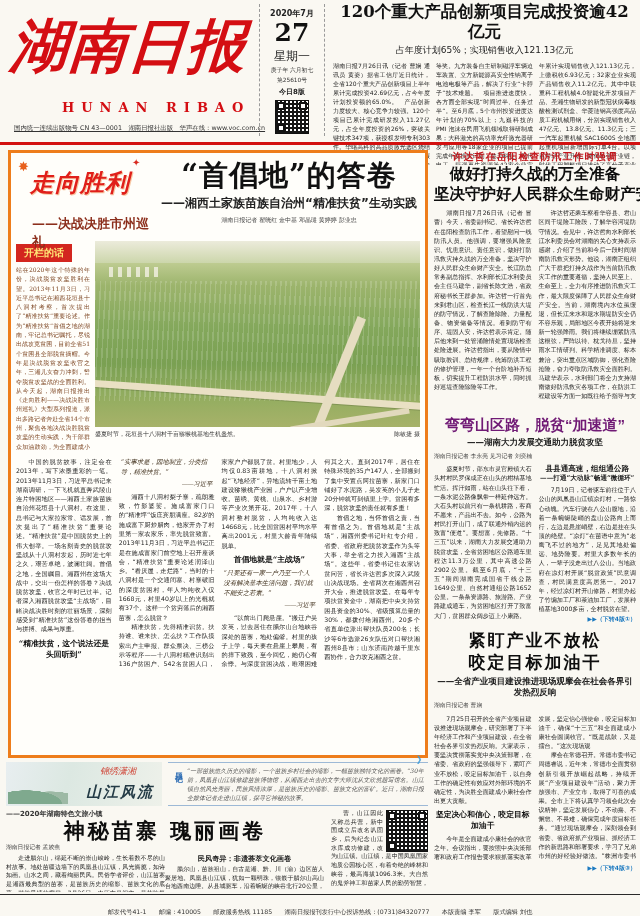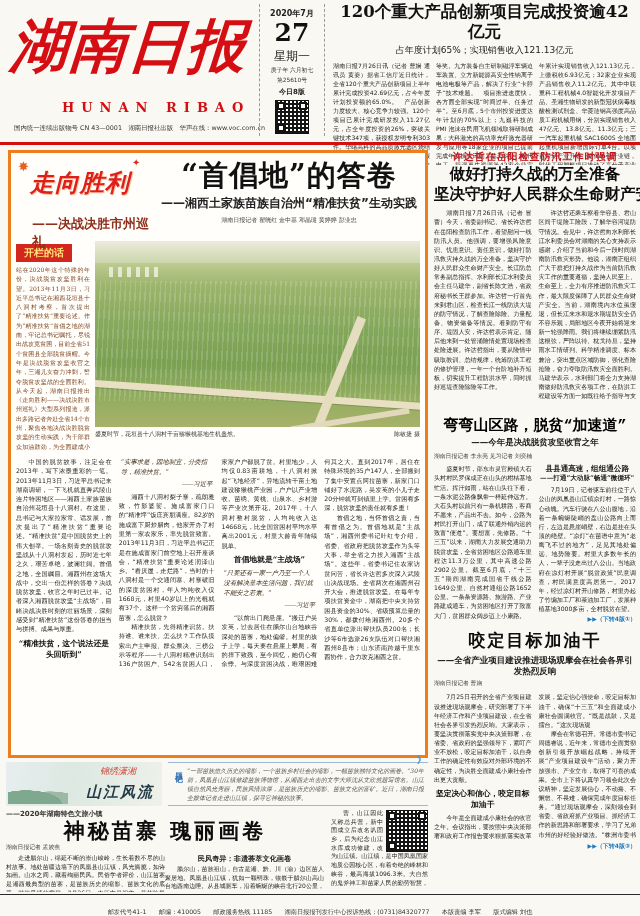--- a/index.html
+++ b/index.html
@@ -4,21 +4,21 @@
 <style>
   * { margin:0; padding:0; box-sizing:border-box; }
   html,body { background:#e9e7e0; }
   body { font-family:"DejaVu Sans", sans-serif; }
   .page { position:relative; width:640px; height:916px; background:#faf8f2; margin:0 auto; overflow:hidden; color:#1c1c1c; }
 
   
   .masthead { position:absolute; top:0; left:0; width:640px; height:141px; }
   .paper-title { position:absolute; left:10px; top:2px; width:248px; font-family:"DejaVu Serif", serif; font-weight:bold; font-style:italic; font-size:58px; line-height:1.55; color:#d40e13; letter-spacing:1px; transform:skewX(-4deg); white-space:nowrap; }
   .paper-latin { position:absolute; left:62px; top:100px; font-family:"DejaVu Serif", serif; font-weight:bold; font-size:13px; color:#d40e13; letter-spacing:7px; }
-  .pub-line { position:absolute; left:14px; top:124px; width:300px; font-size:6.4px; color:#333; white-space:nowrap; }
+  .pub-line { position:absolute; left:14px; top:124px; width:300px; font-size:6.4px; color:#333; white-space:nowrap;text-decoration:underline; }
   .datebox { position:absolute; left:259px; top:4px; width:66px; height:132px; border-left:1px dashed #9a9a9a; border-right:1px dashed #9a9a9a; text-align:center; padding-top:4px; }
   .db-month { font-size:8px; font-weight:bold; color:#222; }
   .db-day { font-size:25px; font-weight:bold; font-family:"DejaVu Serif", serif; line-height:1.1; color:#111; }
   .db-weekday { font-size:12px; margin-top:1px; }
   .db-lunar, .db-issue { font-size:5.8px; color:#333; margin-top:1px; }
   .db-pages { font-size:7px; font-weight:bold; margin-top:2px; }
   .qr { position:relative; border:1px solid #111; background-color:#fff; background-image:repeating-linear-gradient(0deg,#151515 0 2px,transparent 2px 4px),repeating-linear-gradient(90deg,#151515 0 2px,transparent 2px 4px); }
   .qr-m { width:34px; height:34px; margin:3px auto 0; }
   .qr-eye { position:absolute; width:8px; height:8px; border:2px solid #111; background:#fff; }
   .qr-eye.tl { top:1px; left:1px; } .qr-eye.tr { top:1px; right:1px; } .qr-eye.bl { bottom:1px; left:1px; }
@@ -61,21 +61,21 @@
   .kai-quote .qa { display:block; text-align:right; margin-top:1px;font-family:Liberation Serif, serif; }
 
   
   .rightcol { position:absolute; left:434px; top:150px; width:202px; height:742px; }
   .artA .kicker { color:#c3161c; font-size:10px; font-weight:bold; text-align:center; letter-spacing:1px; }
   .artA .h1, .artA .h2 { font-family:"DejaVu Serif", serif; font-weight:bold; font-size:15.5px; text-align:center; line-height:1.3; color:#0d0d0d; white-space:nowrap; }
   .body2 { columns:2; column-gap:7px; overflow:hidden; margin-top:4px; }
   .body2 p { font-size:6.1px; line-height:1.5; text-align:justify; text-indent:2em; color:#222; }
   .artA .body2 { height:200px; }
   .artB { margin-top:8px; }
-  .artB .head { font-family:Liberation Mono, monospace; font-weight:bold; font-size:15px; text-align:center; color:#000000; white-space:nowrap; }
+  .artB .head { font-family:Liberation Sans, sans-serif; font-weight:bold; font-size:15px; text-align:center; color:#701a75; white-space:nowrap; }
   .artB .sub { font-size:8.5px; font-weight:bold; text-align:center; margin-top:2px; color:#222; }
   .artB .byline { font-size:5.8px; color:#444; margin-top:3px; }
   .artB .cols { display:flex; gap:7px; margin-top:3px; height:158px; overflow:hidden; }
   .artB .colL, .artB .colR { flex:1; overflow:hidden; }
   .artB p { font-size:6.1px; line-height:1.5; text-align:justify; text-indent:2em; color:#222; }
   .b-cross1 { font-weight:bold; font-size:7.6px; text-align:center; font-family:"DejaVu Serif", serif; }
   .b-cross2 { font-weight:bold; font-size:6.6px; text-align:center; font-family:"DejaVu Serif", serif; margin-bottom:2px; }
   .jump { color:#1b79c0; font-size:6px; text-align:right; margin-top:2px; font-weight:bold; }
   .artC { margin-top:8px; }
   .artC .h1, .artC .h2 { font-family:"DejaVu Serif", serif; font-weight:bold; font-size:17px; text-align:center; line-height:1.25; color:#0d0d0d; letter-spacing:2px; }
@@ -209,36 +209,37 @@
       <div class="h1">做好打持久战的万全准备</div>
       <div class="h2">坚决守护好人民群众生命财产安全</div>
       <div class="body2">
         <p>湖南日报7月26日讯（记者 冒蕾）今天，省委副书记、省长许达哲在岳阳检查防汛工作，看望慰问一线防汛人员。他强调，要增强风险意识、忧患意识、责任意识，做好打防汛救灾持久战的万全准备，坚决守护好人民群众生命财产安全。长江防总常务副总指挥、水利部长江水利委员会主任马建华，副省长陈文浩，省政府秘书长王群参加。许达哲一行首先来到君山区，检查长江一线防洪大堤的防守情况，了解查险除险、力量配备、物资储备等情况。看到防守有序、堤固人安，许达哲表示肯定。随后他来到一处管涌险情处置现场检查处险进展。许达哲指出，要从险情中吸取教训、总结规律，统筹防洪工程的修护管理，一年一个台阶地补齐短板，切实提升工程防洪水平，同时抓好巡堤查险除险等工作。</p>
         <p>许达哲还乘车察看华容县、君山区间干堤险工险段，了解华容河堤防守情况。会见中，许达哲向水利部长江水利委员会对湖南的关心支持表示感谢，介绍了当前和今后一段时间湖南防汛救灾形势。他说，湖南正组织广大干群把打持久战作为当前防汛救灾工作的重要遵循，坚持人民至上、生命至上，全力有序推进防汛救灾工作，最大限度保障了人民群众生命财产安全。当前，湖南境内水位虽缓退，但长江来水和退水期堤防安全仍不容乐观，局部地区今夜开始将迎来新一轮强降雨。我们将继续绷紧防汛这根弦，严阵以待、枕戈待旦，坚持雨水工情研判、科学精准调度、标本兼治，突出重点区域防御，强化查险抢险，奋力夺取防汛救灾全面胜利。马建华表示，水利部门将全力支持湖南做好防汛救灾各项工作，在防洪工程建设等方面一如既往给予指导与支持，助力湖南提升防灾减灾救灾综合能力。</p>
       </div>
     </div>
 
     <div class="artB">
       <div class="head">弯弯山区路，脱贫“加速道”</div>
-      <div class="sub">——今年是决战脱贫攻坚收官之年</div>
+      <div class="sub">——湖南大力发展交通助力脱贫攻坚</div>
       <div class="byline">湖南日报记者 李永亮 见习记者 刘奕楠</div>
       <div class="cols">
         <div class="colL">
           <p>盛夏时节，邵东市灵官殿镇大石头村村民罗保成正在山头的柑桔基地忙活。挥汗如雨，站在山头往下看，一条水泥公路像飘带一样延伸远方。大石头村以前只有一条机耕路，客商不愿来，产品出不去。如今，公路为村民打开山门，成了联通外销内运的致富“便道”。要想富，先修路。“十三五”以来，湖南大力发展交通助力脱贫攻坚，全省贫困地区公路通车里程达11.3万公里，其中高速公路2902公里。截至6月底，“十三五”期间湖南完成国省干线公路1649公里、自然村通组公路1652公里。一条条资源路、旅游路、产业路建成通车，为贫困地区打开了致富大门，贫困群众阔步迈上小康路。</p>
         </div>
         <div class="colR">
           <div class="b-cross1">县县通高速，组组通公路</div>
           <div class="b-cross2">——打通“大动脉”畅通“微循环”</div>
           <p>7月19日，记者驱车前往位于八公山的凤凰县山江镇凉灯村，一路惊心动魄。汽车行驶在八公山腹地，沿着一条蜿蜒陡峭的盘山公路向上而行，左边是悬崖峭壁，右边是挂在头顶的绝壁。“凉灯”在苗语中意为“老鹰飞不过的地方”，足见其地处偏远、地势险要。村里大多数年长的人，一辈子没走出过八公山。当地政府在凉灯村开展“脱贫政策”民意调查，村民满意度高居第一。2017年，经过凉灯村开山修路，村里办起了竹编加工厂和茶油加工厂，发展种植基地3000多亩，全村脱贫在望。</p>
           <div class="jump">▶▶（下转4版①）</div>
         </div>
       </div>
     </div>
 
     <div class="artC">
+      <div class="h1">紧盯产业不放松</div>
       <div class="h2">咬定目标加油干</div>
       <div class="sub">——全省产业项目建设推进现场观摩会在社会各界引发热烈反响</div>
       <div class="byline">湖南日报记者 曹娴</div>
       <div class="body2">
         <p>7月25日召开的全省产业项目建设推进现场观摩会，研究部署了下半年经济工作和产业项目建设，在全省社会各界引发热烈反响。大家表示，要坚决贯彻落实党中央决策部署，在省委、省政府的坚强领导下，紧盯产业不放松，咬定目标加油干，以自身工作的确定性有效应对外部环境的不确定性，为决胜全面建成小康社会作出更大贡献。</p>
         <div class="crosshead">坚定决心和信心，咬定目标加油干</div>
         <p>今年是全面建成小康社会的收官之年。会议指出，要按照中央决策部署和政府工作报告要求狠抓落实改革发展，坚定信心强使命，咬定目标加油干，确保“十三五”和全面建成小康社会圆满收官。“既是战鼓，又是擂台。”这次现场观</p>
         <p>摩会在常德召开。常德市委书记周德睿说，近年来，常德市全面贯彻创新引领开放崛起战略，持续开展“产业项目建设年”活动，聚力开放强市、产业立市，取得了可喜的成果。全市上下将认真学习领会此次会议精神，坚定发展信心，不动摇、不懈怠、不畏难，确保完成年度目标任务。“通过现场观摩会，深刻领会到省委、省政府抓产业项目、抓经济工作的新思路和部署要求，学习了兄弟市州的好经验好做法。”株洲市委书记毛腾飞说，这些年株洲尝到了靠产业项目抓发展的甜头，下一步将切实落实会议精神，坚持以产业链建设推进产业，围绕“链长制”、产业协会、企业联合党委“三方发力”，完善相应工作机制，围绕中国动力谷“3+5+2”产业体系，以国内大循环为主体、国内国际双循环相互促进，争取优势特色产业快速集聚，全力打造“中国动力谷”。</p>
       </div>
       <div class="jump">▶▶（下转4版③）</div>

